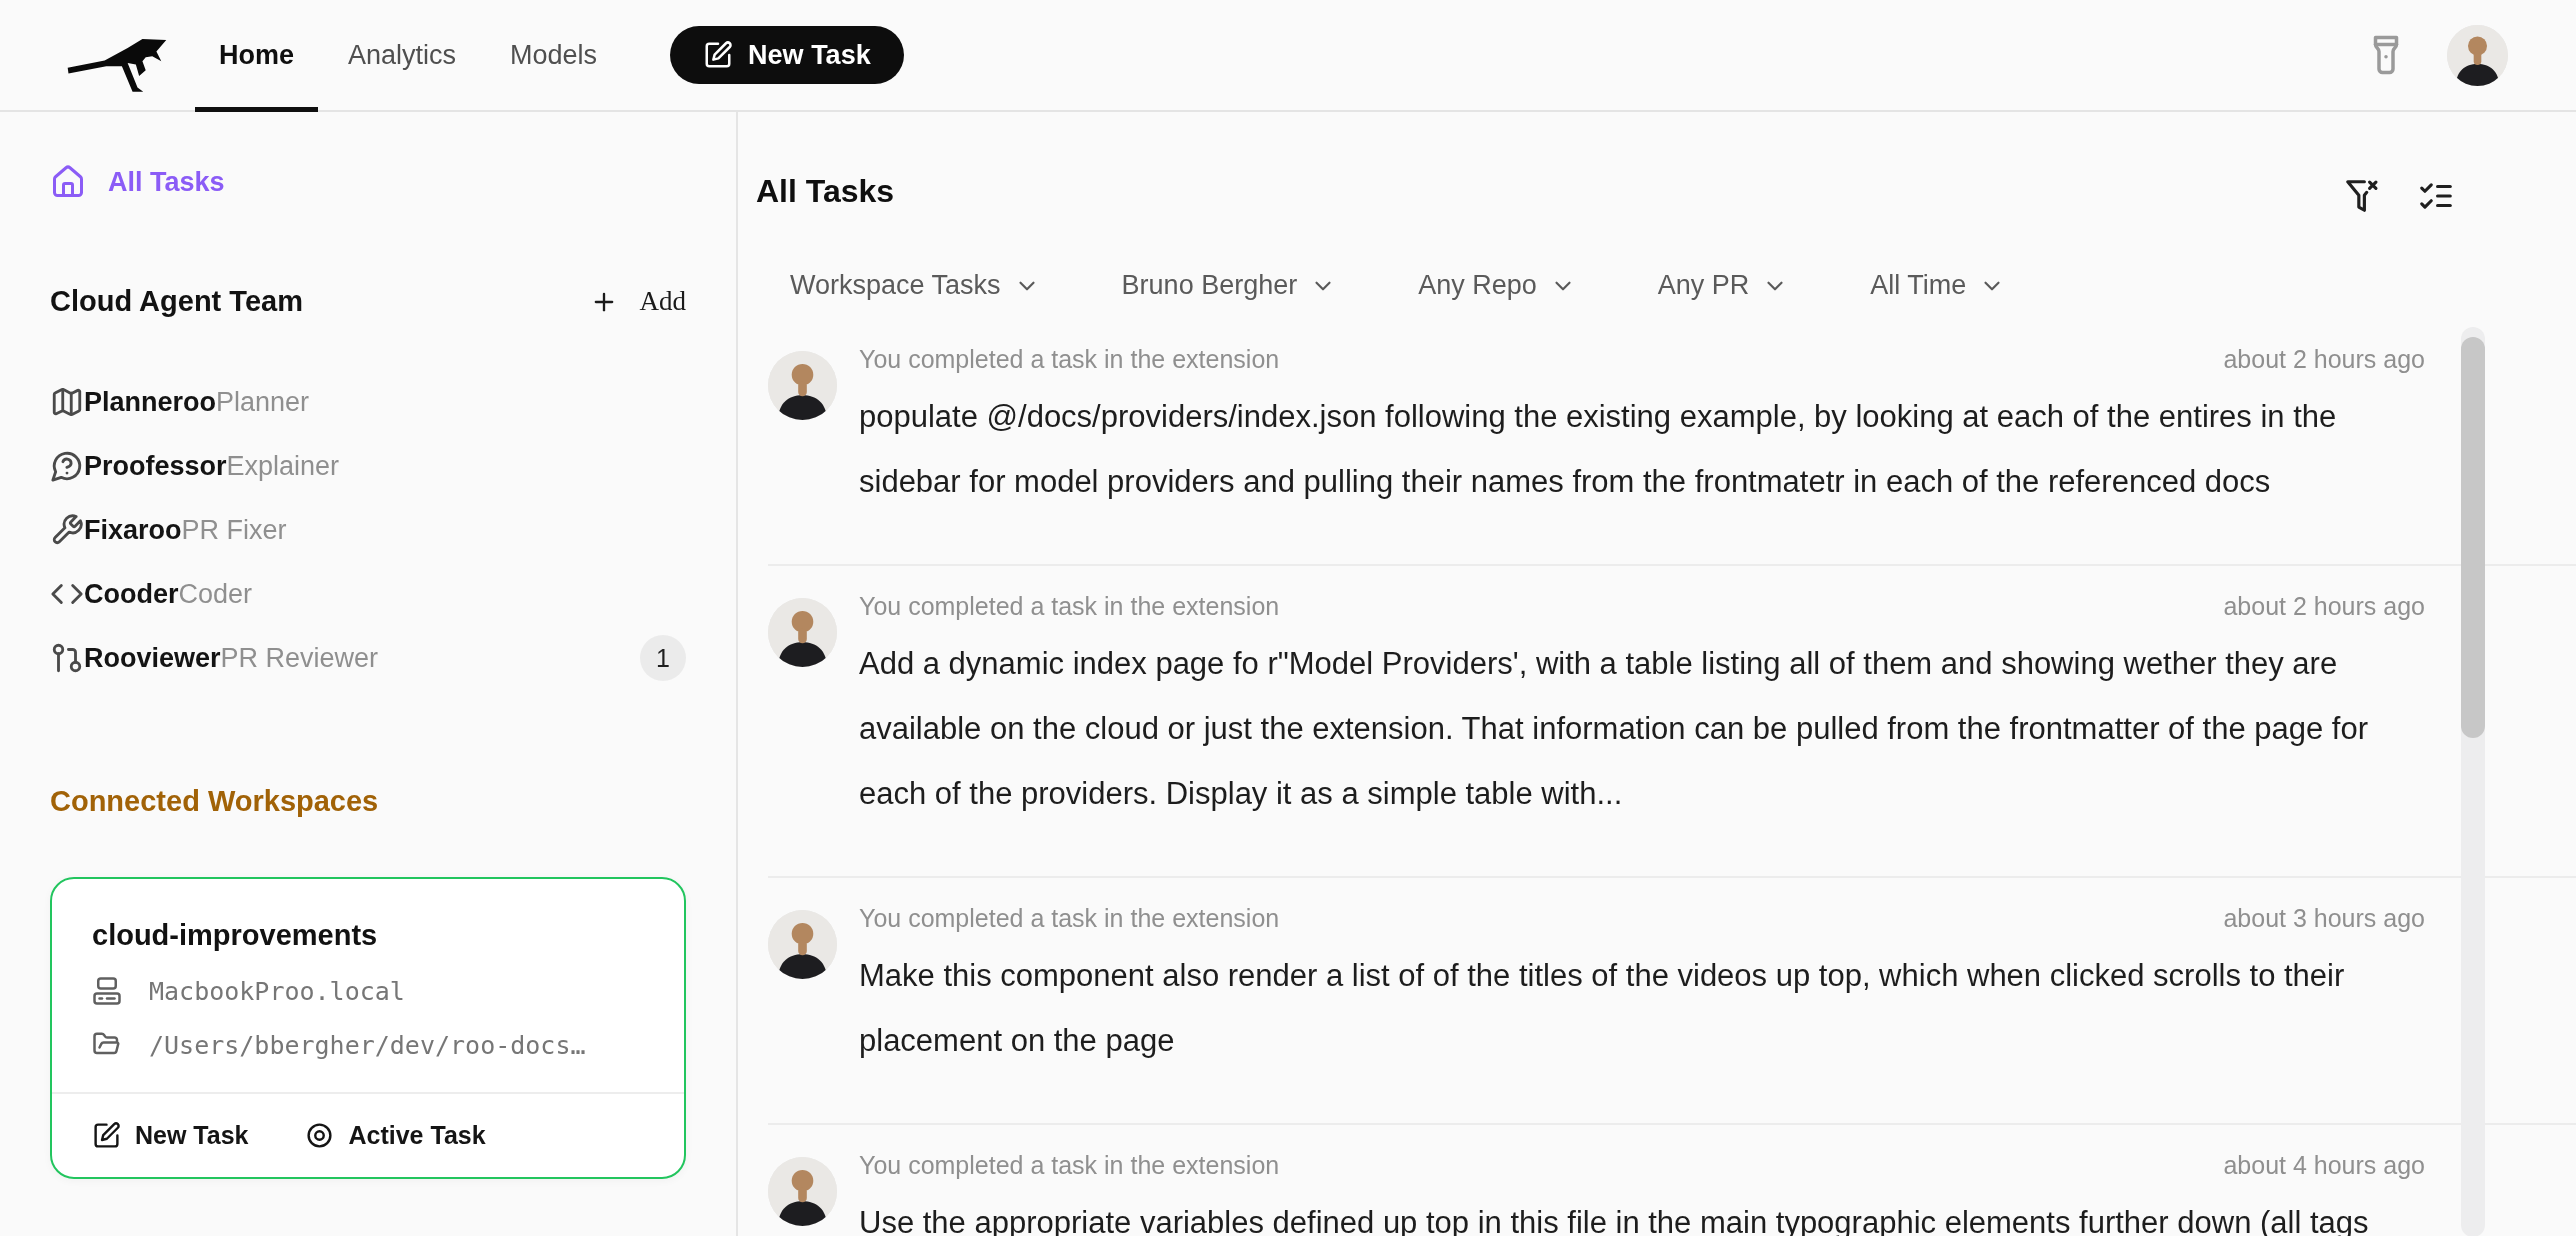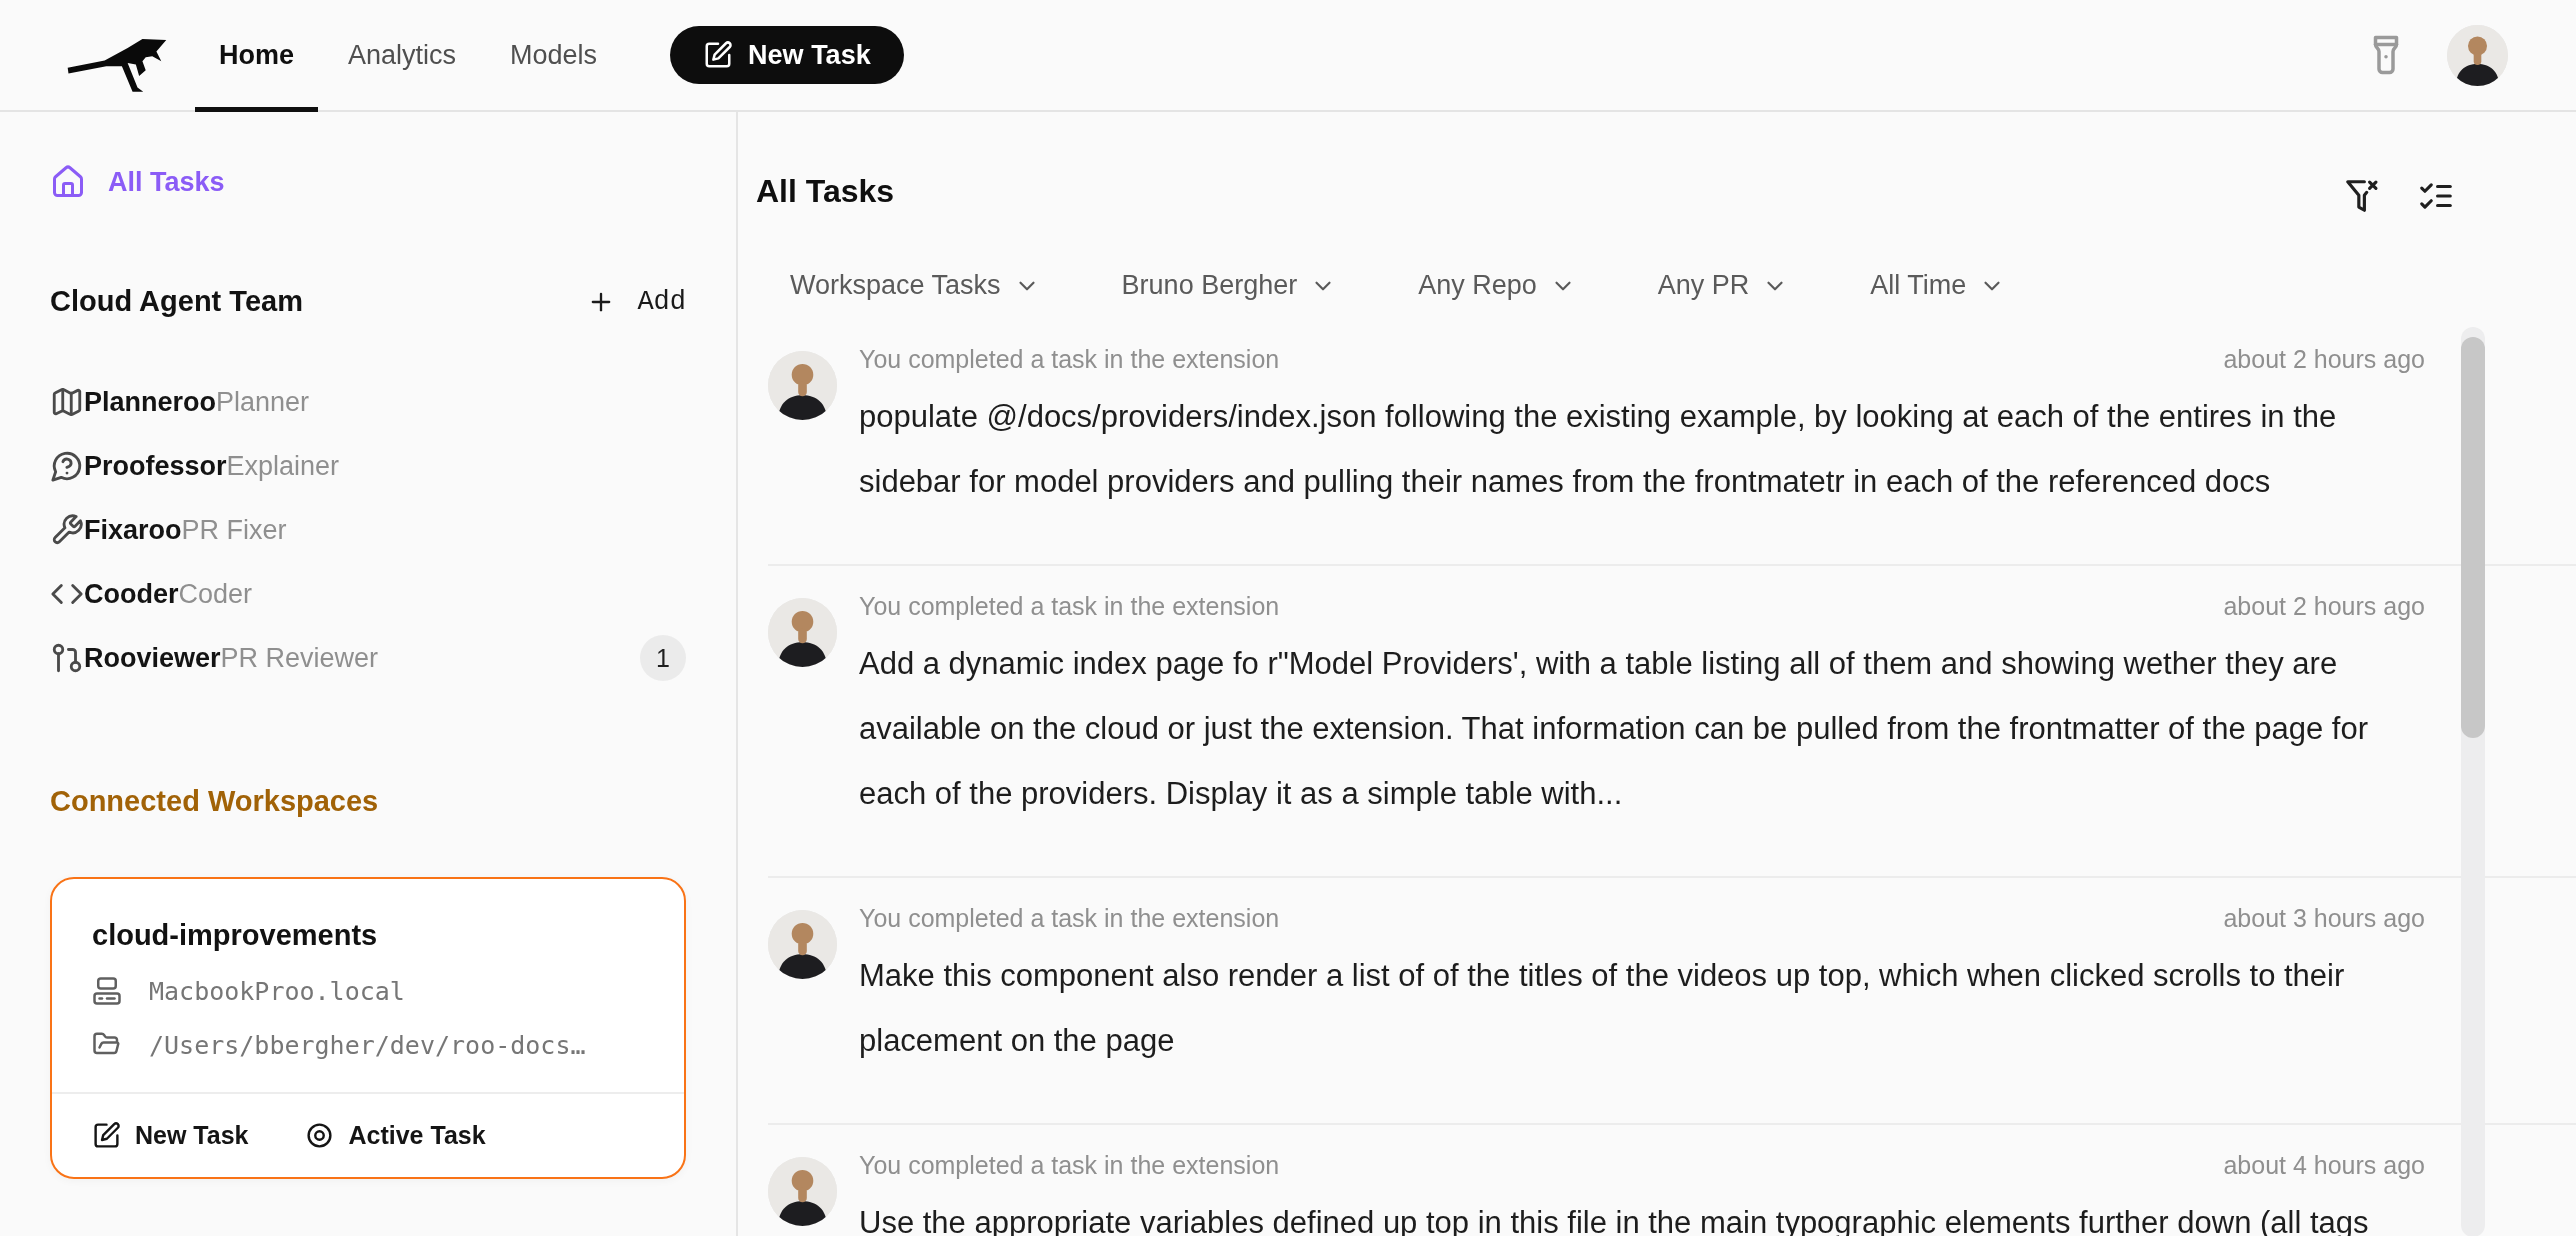--- a/index.html
+++ b/index.html
@@ -41,35 +41,35 @@
 
   
   .layout { display:flex; height:1125px; }
   aside { width:738px; flex-shrink:0; border-right:2px solid #e5e5e5; padding:52px 50px 0 50px; }
 
   .all-tasks { display:flex; align-items:center; gap:22px; font-size:27px; font-weight:700; color:#8b5cf6; cursor:pointer; }
   .all-tasks svg { width:36px; height:36px; }
 
   .section-head { margin-top:85px; display:flex; align-items:center; justify-content:space-between; }
   .section-title { margin:0; font-size:29px; font-weight:700; color:#121212; }
-  .add-btn { display:flex; align-items:center; gap:22px; background:none; border:none; font-family:Liberation Mono, monospace;
+  .add-btn { display:flex; align-items:center; gap:22px; background:none; border:none; font-family:Liberation Serif, serif;
              font-size:27px; font-weight:500; color:#1a1a1a; cursor:pointer; padding:0; }
   .add-btn svg { width:28px; height:28px; }
 
   .agents { list-style:none; margin:52px 0 0; padding:0; }
   .agent { display:flex; align-items:center; height:64px; cursor:pointer; }
   .agent .aicon { width:34px; height:34px; color:#4a4a4a; flex-shrink:0; }
   .agent-name { font-size:27px; font-weight:700; color:#141414; }
   .agent-role { font-size:27px; color:#8f8f8f; }
   .agent-badge { margin-left:auto; min-width:46px; height:46px; padding:0 10px; border-radius:23px;
                  background:#ebebeb; color:#1f1f1f; font-size:25px;
                  display:flex; align-items:center; justify-content:center; }
 
   .ws-title { margin:95px 0 0; font-size:29px; font-weight:700; color:#a16207; }
-  .ws-card { margin-top:59px; background:#ffffff; border:2px solid #f97316; border-radius:24px;
+  .ws-card { margin-top:59px; background:#ffffff; border:2px solid #22c55e; border-radius:24px;
              box-shadow:0 2px 8px rgba(0,0,0,.04); overflow:hidden; }
   .ws-body { padding:40px 40px 32px; }
   .ws-name { font-size:29px; font-weight:700; color:#121212; }
   .ws-row { display:flex; align-items:center; gap:15px; margin-top:24px; color:#767676; }
   .ws-row svg { width:30px; height:30px; color:#606060; flex-shrink:0; }
   .ws-row .mono { font-family:"DejaVu Sans Mono", monospace; font-size:25px; white-space:nowrap;margin-left:12px; }
   .ws-footer { border-top:2px solid #ededed; display:flex; gap:57px; padding:27px 40px; }
   .ws-action { display:flex; align-items:center; gap:14px; background:none; border:none; padding:0;
                font-family:inherit; font-size:25px; font-weight:700; color:#151515; cursor:pointer; }
   .ws-action svg { width:29px; height:29px; }

